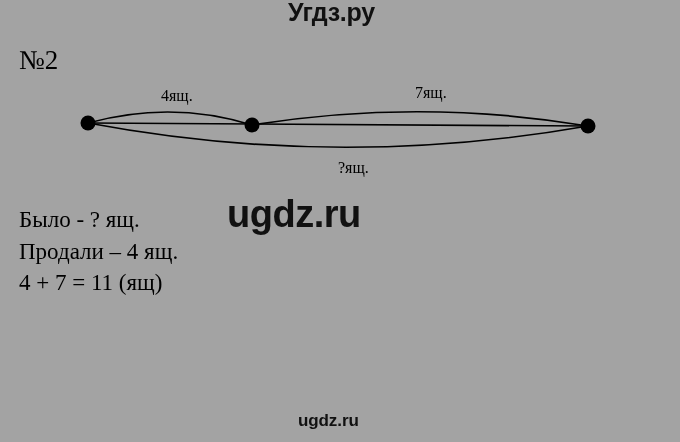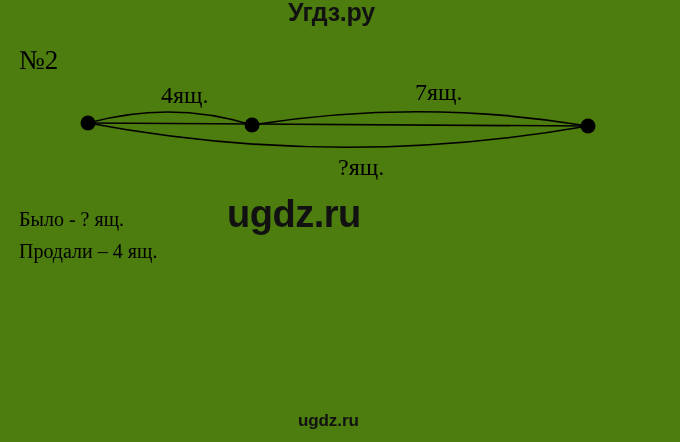--- a/index.html
+++ b/index.html
@@ -5,21 +5,21 @@
 <style>
   html, body {
     margin: 0;
     padding: 0;
     background: #ffffff;
   }
   #page {
     position: relative;
     width: 680px;
     height: 442px;
-    background: #4d7c0f;
+    background: #a3a3a3;
     overflow: hidden;
     font-family: "Liberation Serif", "DejaVu Serif", serif;
     color: #000000;
   }
 
   
   .watermark {
     position: absolute;
     font-family: "Liberation Sans", "DejaVu Sans", sans-serif;
     font-weight: bold;
@@ -60,37 +60,37 @@
     position: absolute;
     left: 0;
     top: 0;
     width: 680px;
     height: 200px;
   }
   #diagram svg { display: block; }
 
   .seg-label {
     position: absolute;
-    font-size: 24px;
+    font-size: 16px;
     line-height: 25px;
     white-space: nowrap;
   }
   #label-left  { left: 161px; top: 83px; }
   #label-right { left: 397px; top: 80px; margin-left: 18px; }
   #label-total { left: 338px; top: 155px; }
 
   
   #solution {
     position: absolute;
     left: 19px;
     top: 204px;
     width: 620px;
   }
   .sol-line {
-    font-size: 20px;
+    font-size: 23px;
     line-height: 31.5px;
     white-space: nowrap;
     height: 31.5px;
   }
 </style>
 </head>
 <body>
 
 <div id="page">
 
@@ -122,17 +122,18 @@
     <div class="seg-label" id="label-right">7ящ.</div>
 
     <div class="seg-label" id="label-total">?ящ.</div>
   </div>
 
   <div class="watermark" id="wm-center">ugdz.ru</div>
 
   <div id="solution">
     <div class="sol-line">Было - ? ящ.</div>
     <div class="sol-line">Продали – 4 ящ.</div>
+    <div class="sol-line">4 + 7 = 11 (ящ)</div>
   </div>
 
   <div class="watermark" id="wm-bottom">ugdz.ru</div>
 
 </div>
 
 </body></html>

